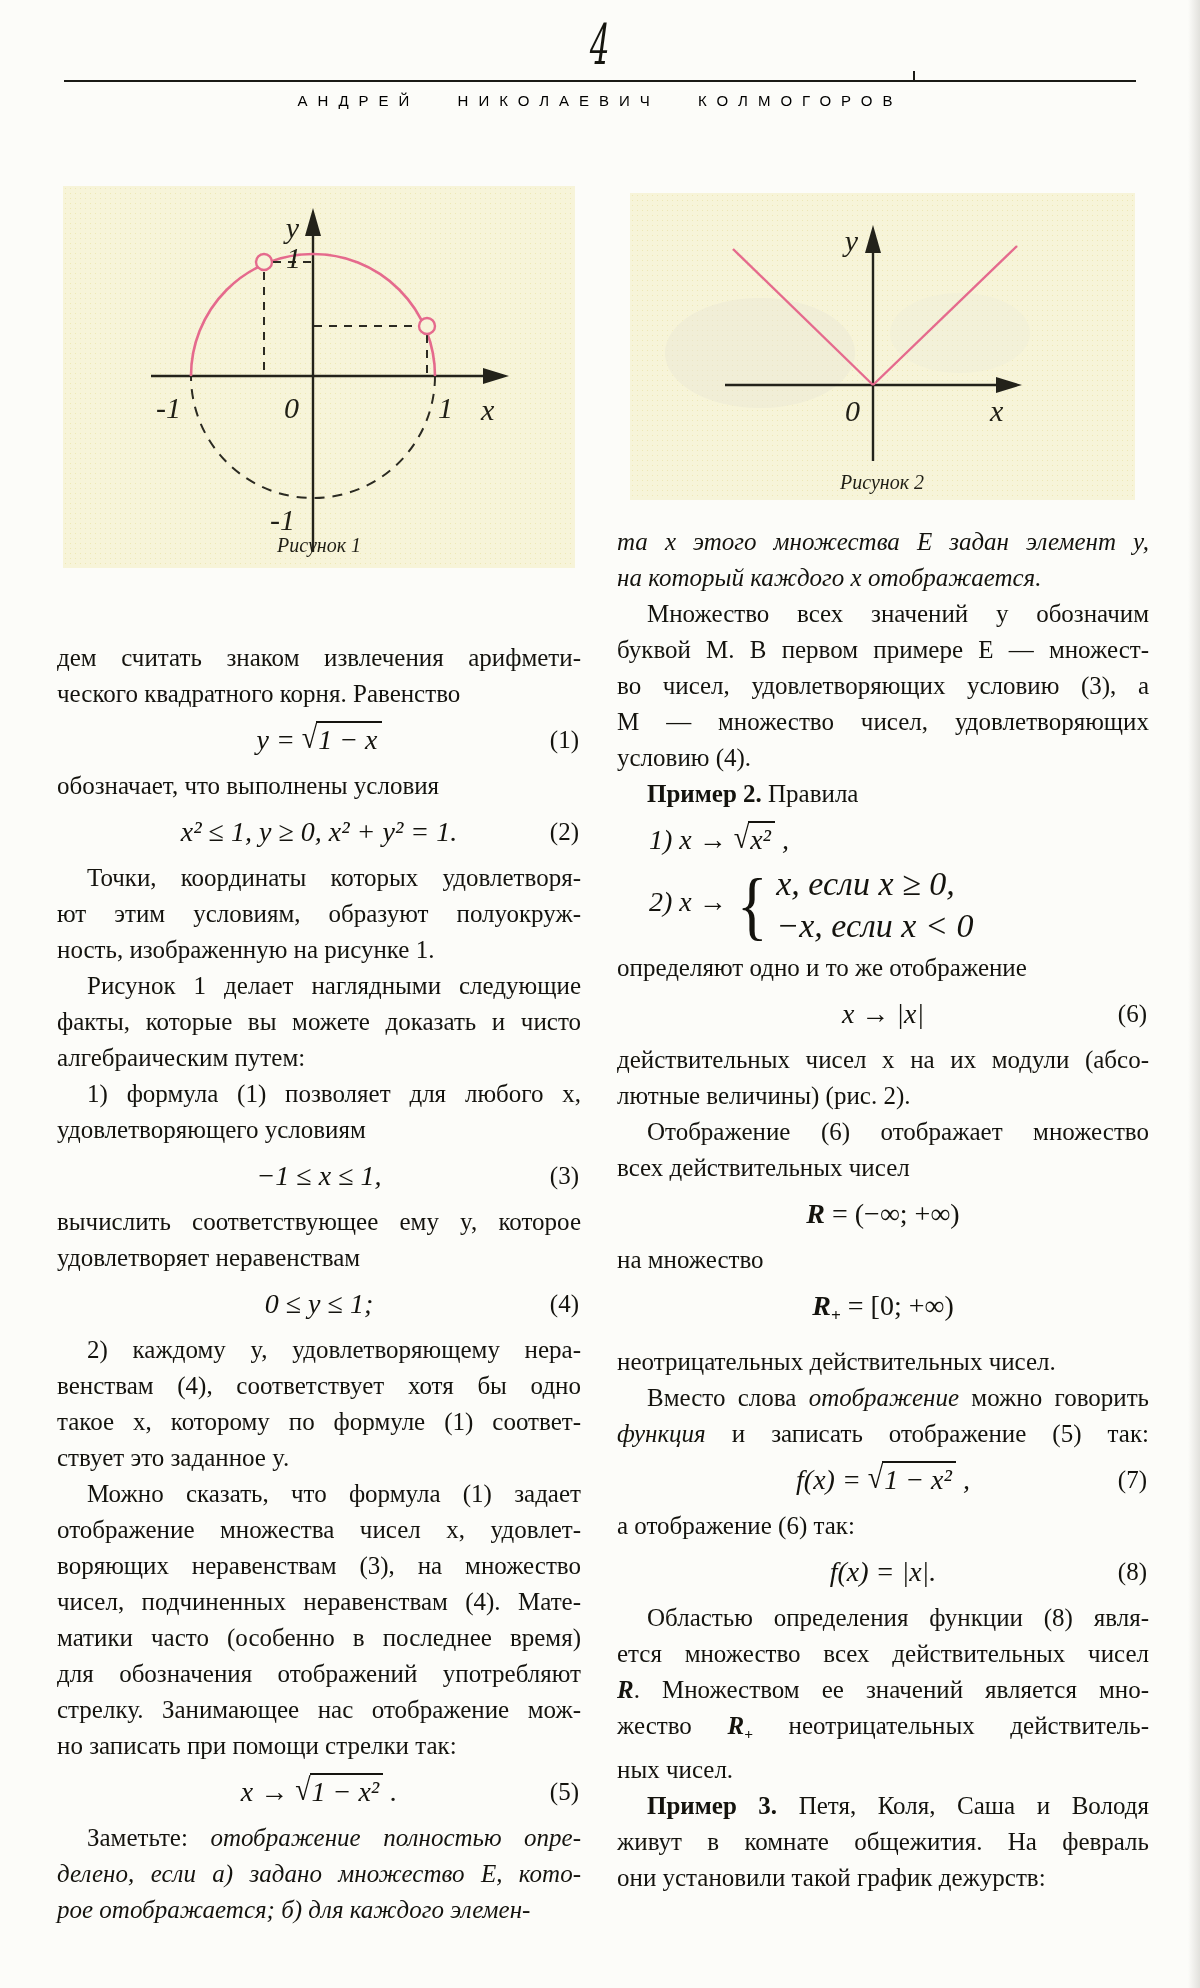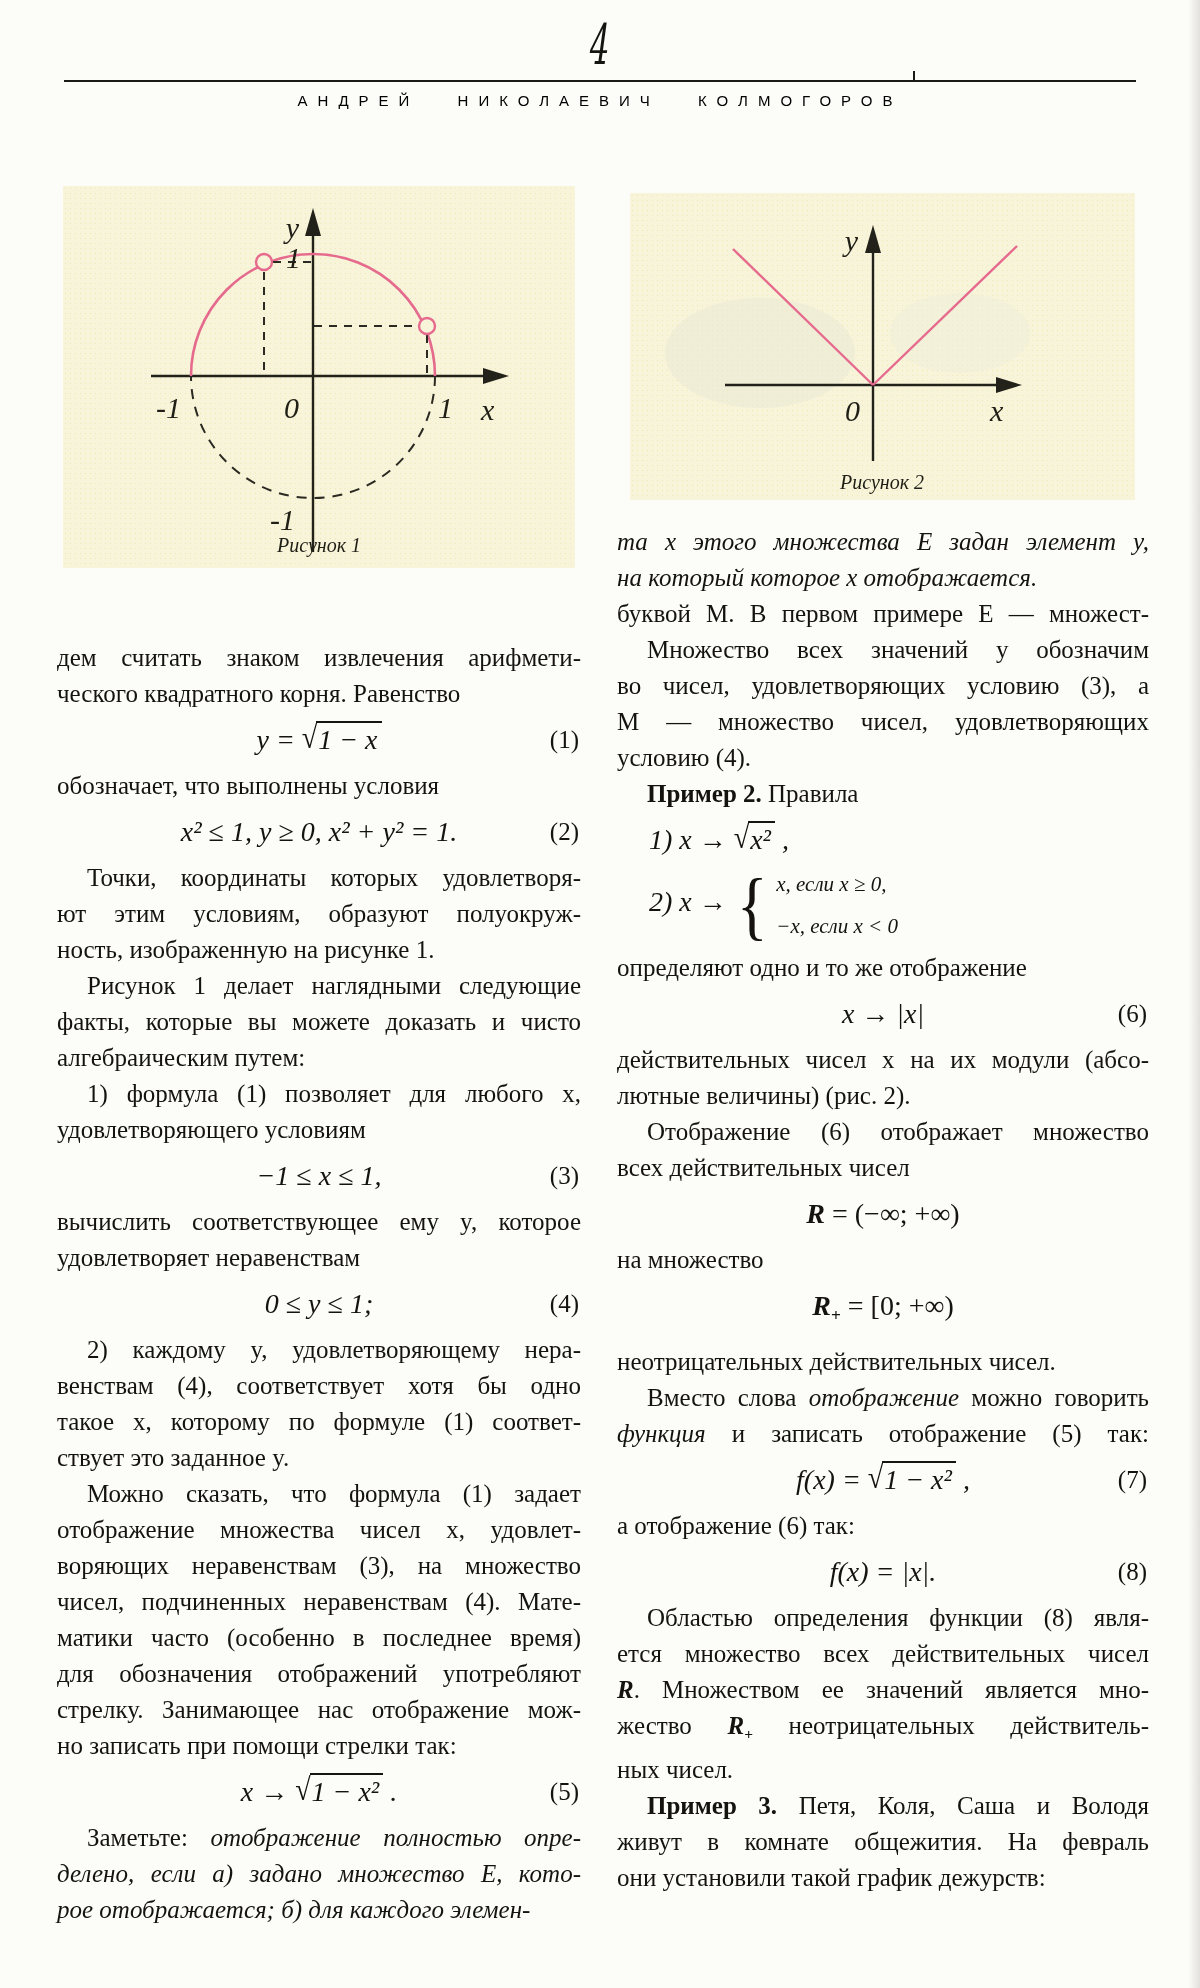--- a/index.html
+++ b/index.html
@@ -31,21 +31,21 @@
   .ln.ind{text-indent:30px;}
   .it{font-style:italic;} .bd{font-weight:bold;margin-top:16px;} .bi{font-weight:bold;font-style:italic;}
   .eq{position:relative;margin:8px 0;text-align:center;font-style:italic;font-size:28px;line-height:40px;}
   .eq .eqno{position:absolute;right:2px;top:50%;transform:translateY(-50%);font-style:normal;font-size:25px;}
   .eq.left{text-align:left;padding-left:32px;}
   .eq .m{display:inline-block;}
   .sq{display:inline-block;transform:scaleY(1.12);transform-origin:bottom;margin-right:-1px;}
   .ov{border-top:2px solid #15140f;padding:1px 4px 0 2px;white-space:nowrap;margin-top:12px;}
   .cases{display:inline-flex;align-items:center;text-align:left;vertical-align:middle;}
   .brace{font-size:76px;line-height:.9;margin-right:6px;transform:scaleX(.85);font-style:normal;}
-  .cstack{display:inline-flex;flex-direction:column;row-gap:10px;font-size:21px;line-height:32px;}
+  .cstack{display:inline-flex;flex-direction:column;row-gap:10px;font-size:34px;line-height:32px;}
   .sub{font-size:.62em;vertical-align:-.35em;font-style:normal;font-weight:bold;}
   .edge{position:absolute;top:0;right:0;width:12px;height:100%;
         background:linear-gradient(to right, rgba(255,255,255,0), rgba(118,115,105,.20));}
 </style>
 </head>
 <body>
 
 <div class="page">
 
   <div class="pageno"><span>4</span></div>
@@ -141,23 +141,23 @@
       <span class="m"><span>x → </span><span class="sq">√</span><span class="ov">1 − x²</span><span> .</span></span>
       <span class="eqno">(5)</span>
     </div>
     <span class="ln ind"><span>Заметьте: </span><span class="it">отображение полностью опре-</span></span>
     <span class="ln it">делено, если а) задано множество E, кото-</span>
     <span class="ln it end">рое отображается; б) для каждого элемен-</span>
   </div>
 
   <div class="col colR">
     <span class="ln it">та x этого множества E задан элемент y,</span>
-    <span class="ln it end">на который которое x отображается.</span>
+    <span class="ln it end">на который каждого x отображается.</span>
+    <span class="ln ind">Множество всех значений y обозначим</span>
     <span class="ln">буквой M. В первом примере E — множест-</span>
-    <span class="ln ind">Множество всех значений y обозначим</span>
     <span class="ln">во чисел, удовлетворяющих условию (3), а</span>
     <span class="ln">M — множество чисел, удовлетворяющих</span>
     <span class="ln end">условию (4).</span>
     <span class="ln ind end"><span class="bd">Пример 2.</span><span> Правила</span></span>
     <div class="eq left">
       <span class="m"><span>1) x → </span><span class="sq">√</span><span class="ov">x²</span><span> ,</span></span>
     </div>
     <div class="eq left">
       <span class="m"><span>2) x → </span><span class="cases">
             <span class="brace">{</span>

